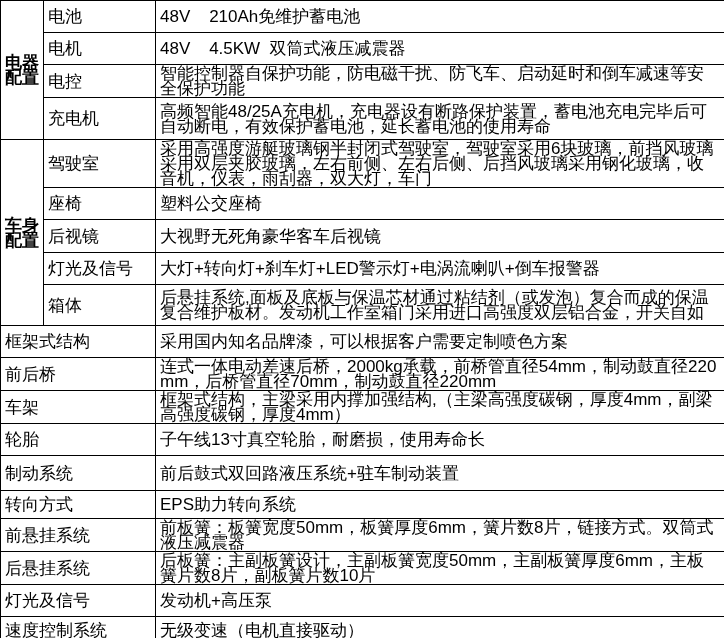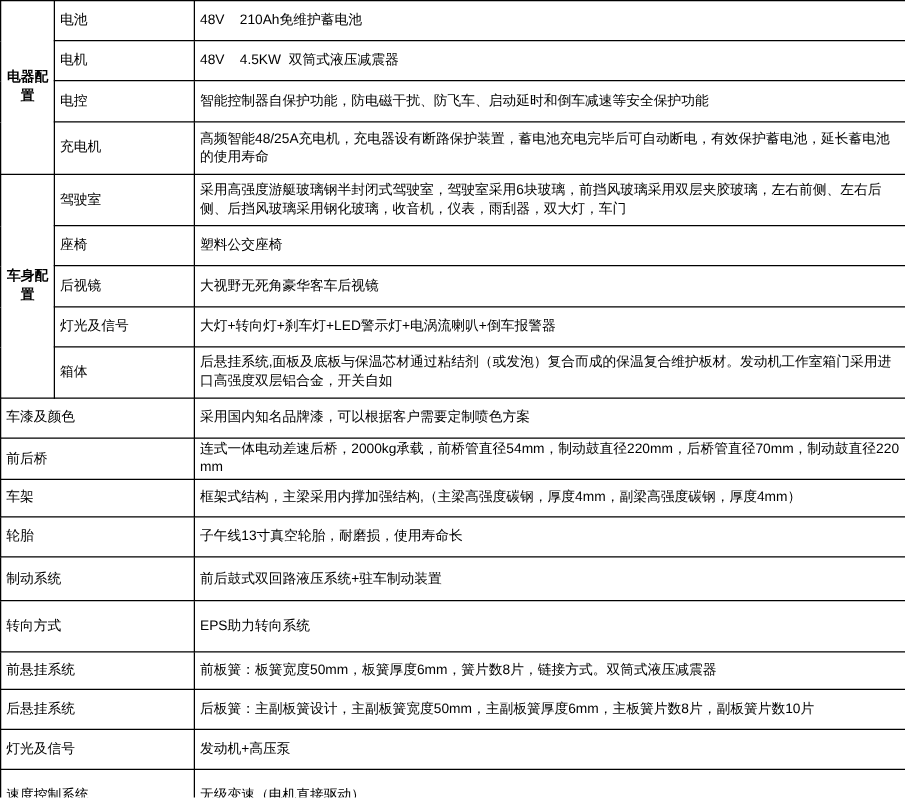--- a/index.html
+++ b/index.html
@@ -18,21 +18,21 @@
     border-collapse: collapse;
     table-layout: fixed;
     width: 724px;
     margin: 0;
   }
   table.spec col.c-group { width: 43px; }
   table.spec col.c-label { width: 112px; }
   table.spec col.c-value { width: 569px; }
   table.spec td {
     border: 1px solid #000000;
-    font-size: 11px;
+    font-size: 17px;
     line-height: 15px;
     vertical-align: middle;
     padding: 1px 4px;
     overflow: hidden;
     background: #ffffff;
   }
   td.group-cell {
     font-weight: bold;
     text-align: center;
     padding: 1px 7px;
@@ -42,21 +42,21 @@
   td.label-cell {
     text-align: left;
     white-space: nowrap;
   }
   td.value-cell {
     text-align: left;
     white-space: pre-wrap;
     word-break: break-all;
   }
   tr.h30 { height: 30px; }
-  tr.h31 { height: 41px; }
+  tr.h31 { height: 28px; }
   tr.h32 { height: 32px; }
   tr.h33 { height: 33px; padding-left: 40px; }
   tr.h35 { height: 35px; }
   tr.h41 { height: 41px; }
   tr.h42 { height: 42px; padding-left: 44px; }
 </style>
 </head>
 <body>
 
 <table class="spec">
@@ -101,21 +101,21 @@
     <tr class="h32">
       <td class="label-cell">灯光及信号</td>
       <td class="value-cell">大灯+转向灯+刹车灯+LED警示灯+电涡流喇叭+倒车报警器</td>
     </tr>
     <tr class="h41">
       <td class="label-cell">箱体</td>
       <td class="value-cell">后悬挂系统,面板及底板与保温芯材通过粘结剂（或发泡）复合而成的保温复合维护板材。发动机工作室箱门采用进口高强度双层铝合金，开关自如</td>
     </tr>
 
     <tr class="h32">
-      <td class="label-cell" colspan="2">车漆及颜色</td>
+      <td class="label-cell" colspan="2">框架式结构</td>
       <td class="value-cell">采用国内知名品牌漆，可以根据客户需要定制喷色方案</td>
     </tr>
     <tr class="h33">
       <td class="label-cell" colspan="2">前后桥</td>
       <td class="value-cell">连式一体电动差速后桥，2000kg承载，前桥管直径54mm，制动鼓直径220mm，后桥管直径70mm，制动鼓直径220mm</td>
     </tr>
     <tr class="h30">
       <td class="label-cell" colspan="2">车架</td>
       <td class="value-cell">框架式结构，主梁采用内撑加强结构,（主梁高强度碳钢，厚度4mm，副梁高强度碳钢，厚度4mm）</td>
     </tr>

